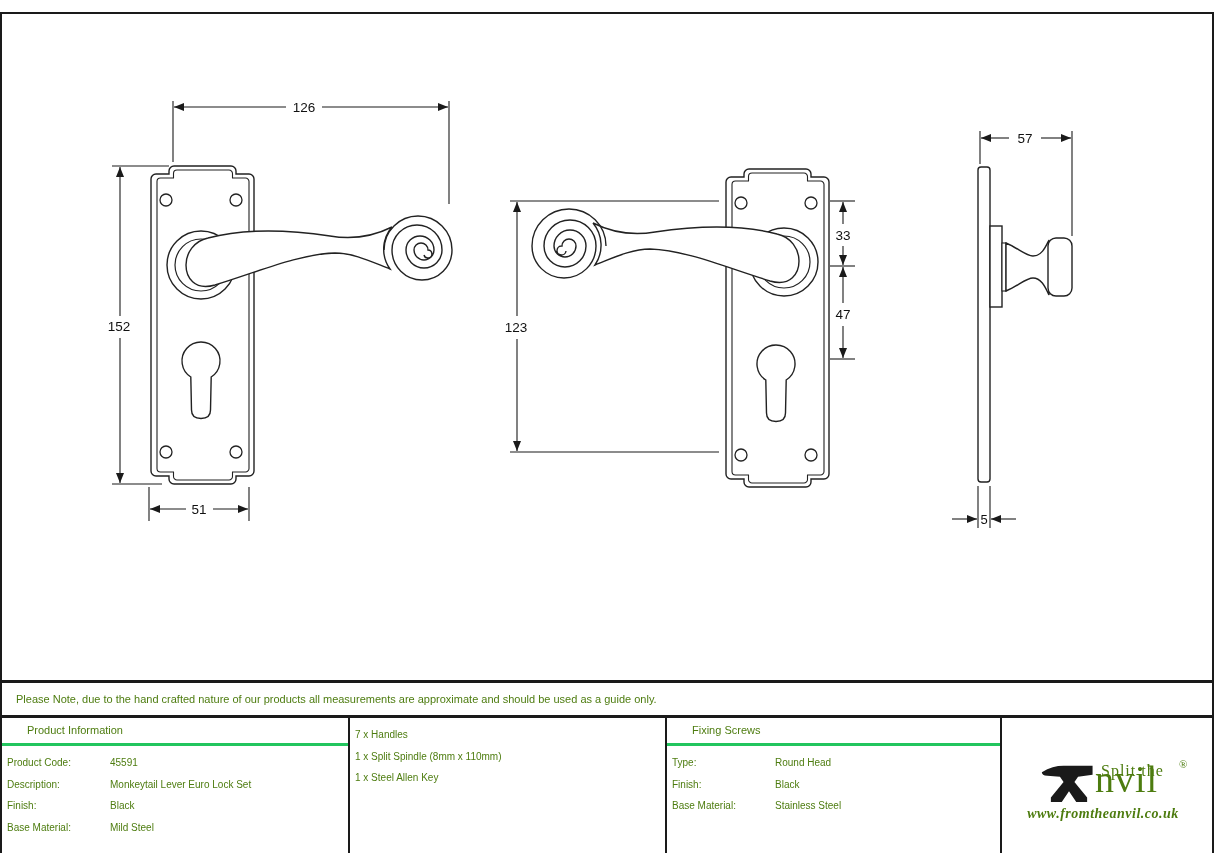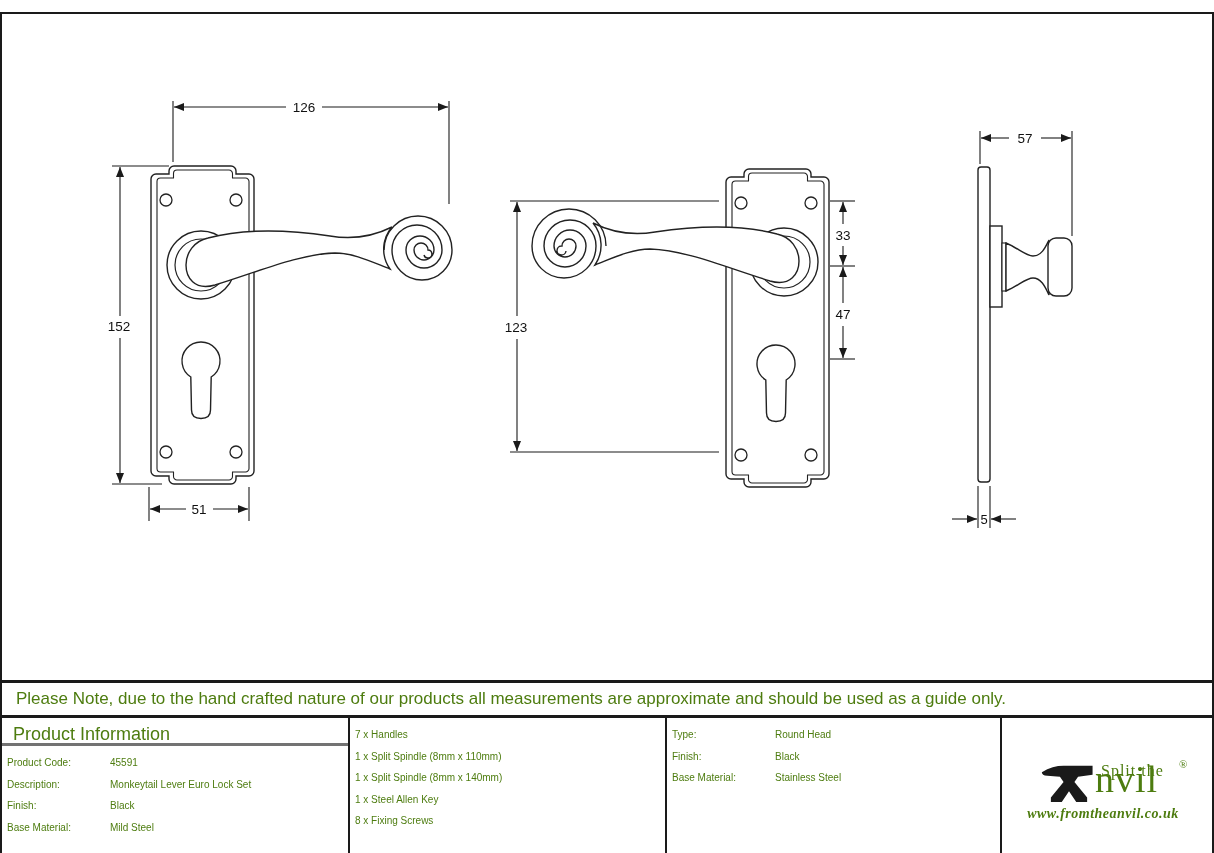--- a/index.html
+++ b/index.html
@@ -2,27 +2,27 @@
 <html><head>
 <meta charset="utf-8">
 <style>
   html,body{margin:0;padding:0;background:#fff;}
   .page{position:relative;width:1214px;height:853px;box-sizing:border-box;
         border:2px solid #1a1a1a;background:#fff;overflow:hidden;
         font-family:"Liberation Sans",sans-serif;color:#4d7c0f;margin-top:12px;}
   .draw{position:absolute;left:0;top:0;}
   .note{position:absolute;left:0;right:0;top:666px;height:38px;box-sizing:border-box;
         border-top:3px solid #1a1a1a;border-bottom:3px solid #1a1a1a;
-        display:flex;align-items:center;padding-left:14px;font-size:17px;}
+        display:flex;align-items:center;padding-left:14px;font-size:11px;}
   .tables{position:absolute;left:0;right:0;top:704px;bottom:0;display:flex;}
   .cell{box-sizing:border-box;border-right:2px solid #1a1a1a;}
   .c1{width:348px;} .c2{width:317px;} .c3{width:335px;}
   .c4{flex:1;border-right:none;position:relative;}
-  .hd{height:28px;box-sizing:border-box;border-bottom:3px solid #737373;
-      padding:6px 0 0 11px;font-size:18px;}
+  .hd{height:28px;box-sizing:border-box;border-bottom:3px solid #22c55e;
+      padding:6px 0 0 25px;font-size:11px;}
   .body{padding:6px 0 0 5px;font-size:10px;line-height:21.5px;}
   .row{display:flex;}
   .row .lbl{width:103px;flex:none;}
   .items div{white-space:nowrap;}
   
   .logo-box{position:absolute;left:0;top:0;right:0;bottom:0;
             font-family:"Liberation Serif",serif;}
   .anvil-icon{position:absolute;left:38px;top:43px;}
   .logo-prefix{position:absolute;left:99px;top:44px;font-size:16px;letter-spacing:1px;}
   .logo-rest{position:absolute;left:93px;top:42px;font-size:38px;line-height:1;letter-spacing:1px;}
@@ -181,27 +181,26 @@
           <span class="lbl">Base Material:</span>
           <span>Mild Steel</span>
         </div>
       </div>
     </div>
 
     <div class="cell c2">
       <div class="body items">
         <div>7 x Handles</div>
         <div>1 x Split Spindle (8mm x 110mm)</div>
-        <div>1 x Split Spindle (8mm x 140mm)</div>
         <div>1 x Steel Allen Key</div>
-        <div>8 x Fixing Screws</div>
       </div>
     </div>
 
     <div class="cell c3">
+      <div class="hd">Fixing Screws</div>
       <div class="body">
         <div class="row">
           <span class="lbl">Type:</span>
           <span>Round Head</span>
         </div>
         <div class="row">
           <span class="lbl">Finish:</span>
           <span>Black</span>
         </div>
         <div class="row">

